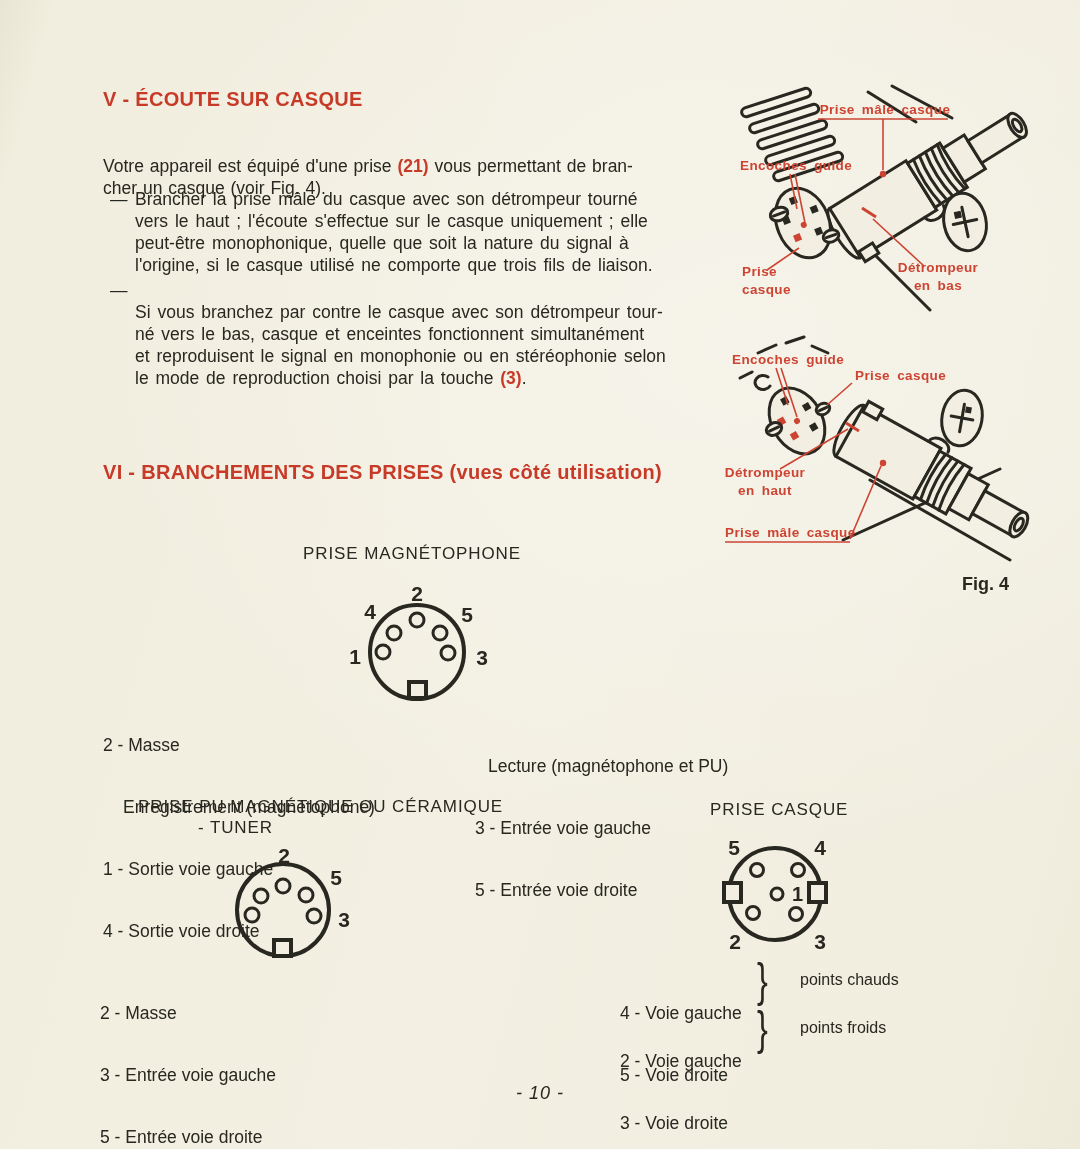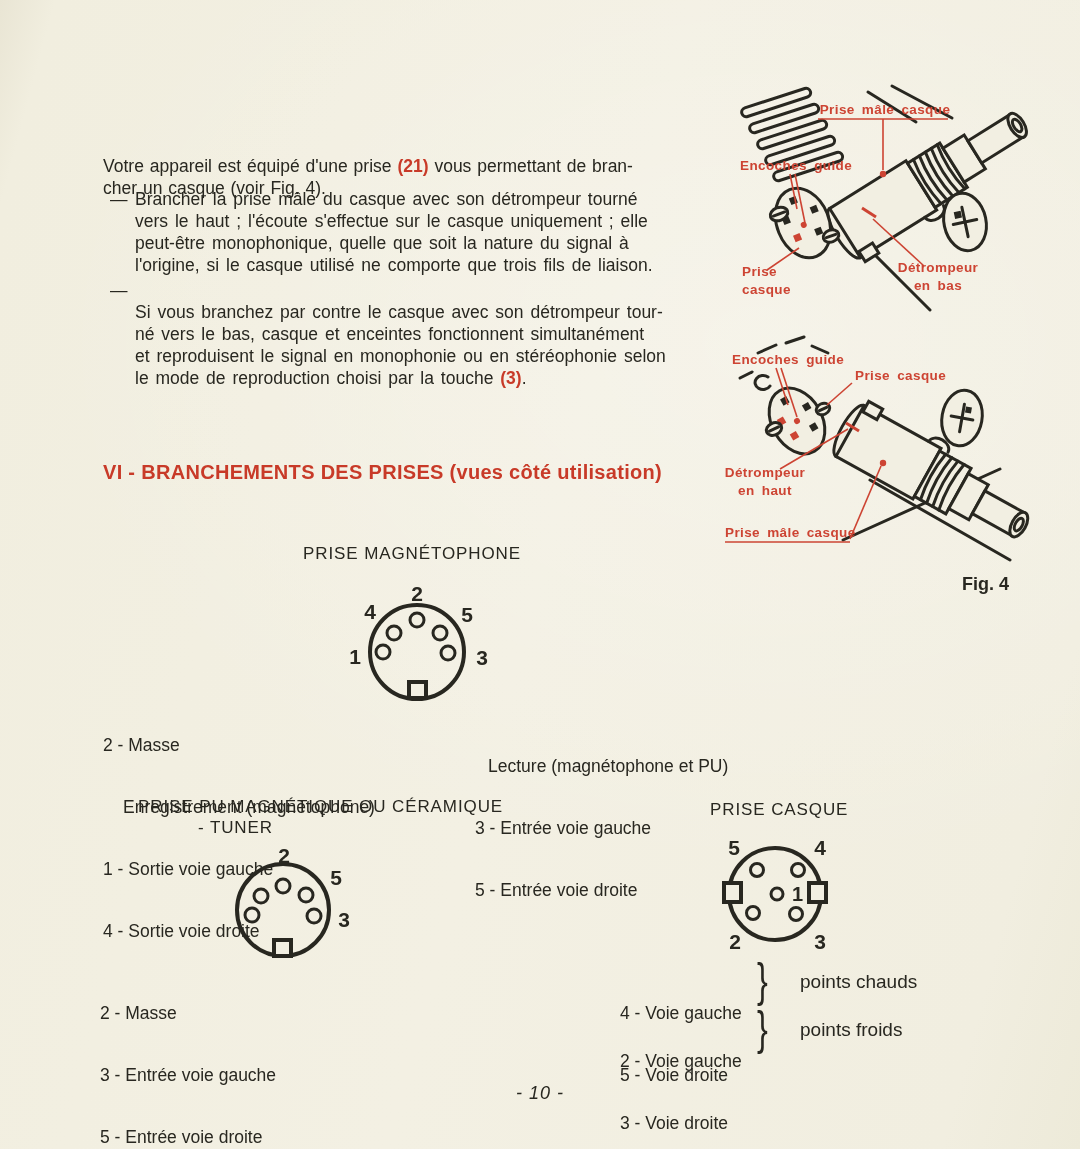--- a/index.html
+++ b/index.html
@@ -22,41 +22,42 @@
   .red-h{color:var(--red);font-weight:700;font-size:20px;letter-spacing:.3px;}
   .body-text{font-size:17.5px;line-height:22px;white-space:pre-line;color:var(--ink);}
   .ws{word-spacing:2px;}
   .redref{color:var(--red);font-weight:700;}
   .bullet-dash{font-size:17.5px;line-height:22px;}
   .sub-title{font-size:17px;letter-spacing:.9px;color:var(--ink);}
   .list{font-size:17.5px;line-height:20.6px;white-space:pre;}
   .list .indent{padding-left:20px;}
   .list .indent13{padding-left:13px;}
   .brace{font-size:46px;font-weight:400;color:var(--ink);transform:scaleX(.7);transform-origin:left center;line-height:46px;}
-  .pts{font-size:19px;color:var(--ink);}
+  .pts{font-size:16px;color:var(--ink);}
   .footer{width:100%;text-align:center;font-size:18px;letter-spacing:1px;color:var(--ink);}
   .figcap{font-size:18px;font-weight:700;color:var(--ink);}
   svg{overflow:visible;}
   svg text{font-family:"Liberation Sans","DejaVu Sans",sans-serif;}
   .ln{stroke:var(--ink);fill:none;stroke-width:3;stroke-linecap:round;}
   .ln4{stroke:var(--ink);fill:none;stroke-width:4;}
   .fillp{fill:var(--paper);}
   .pin-num{font-weight:700;font-size:21px;fill:var(--ink);}
   .pin-num-s{font-weight:700;font-size:20px;fill:var(--ink);}
   .rd{stroke:var(--figred);fill:none;stroke-width:1.6;}
   .rd3{stroke:var(--figred);fill:none;stroke-width:3;}
   .rlabel{fill:var(--figred);font-weight:700;font-size:13.5px;letter-spacing:.4px;word-spacing:3px;}
   .dk{fill:var(--ink);}
   .rf{fill:var(--figred);}
 </style>
 </head>
 <body>
 
 <div class="page">
 
+  <div class="abs red-h" style="left:103px;top:88px;">V - ÉCOUTE SUR CASQUE</div>
 
   <div class="abs body-text" style="left:103px;top:133px;width:610px;word-spacing:1px;">
     <span>Votre appareil est équipé d'une prise </span><span class="redref">(21)</span><span> vous permettant de bran-
 cher un casque (voir Fig. 4).</span>
   </div>
 
   <div class="abs bullet-dash" style="left:110px;top:188px;">—</div>
   <div class="abs body-text ws" style="left:135px;top:188px;width:578px;">Brancher la prise mâle du casque avec son détrompeur tourné
 vers le haut ; l'écoute s'effectue sur le casque uniquement ; elle
 peut-être monophonique, quelle que soit la nature du signal à

